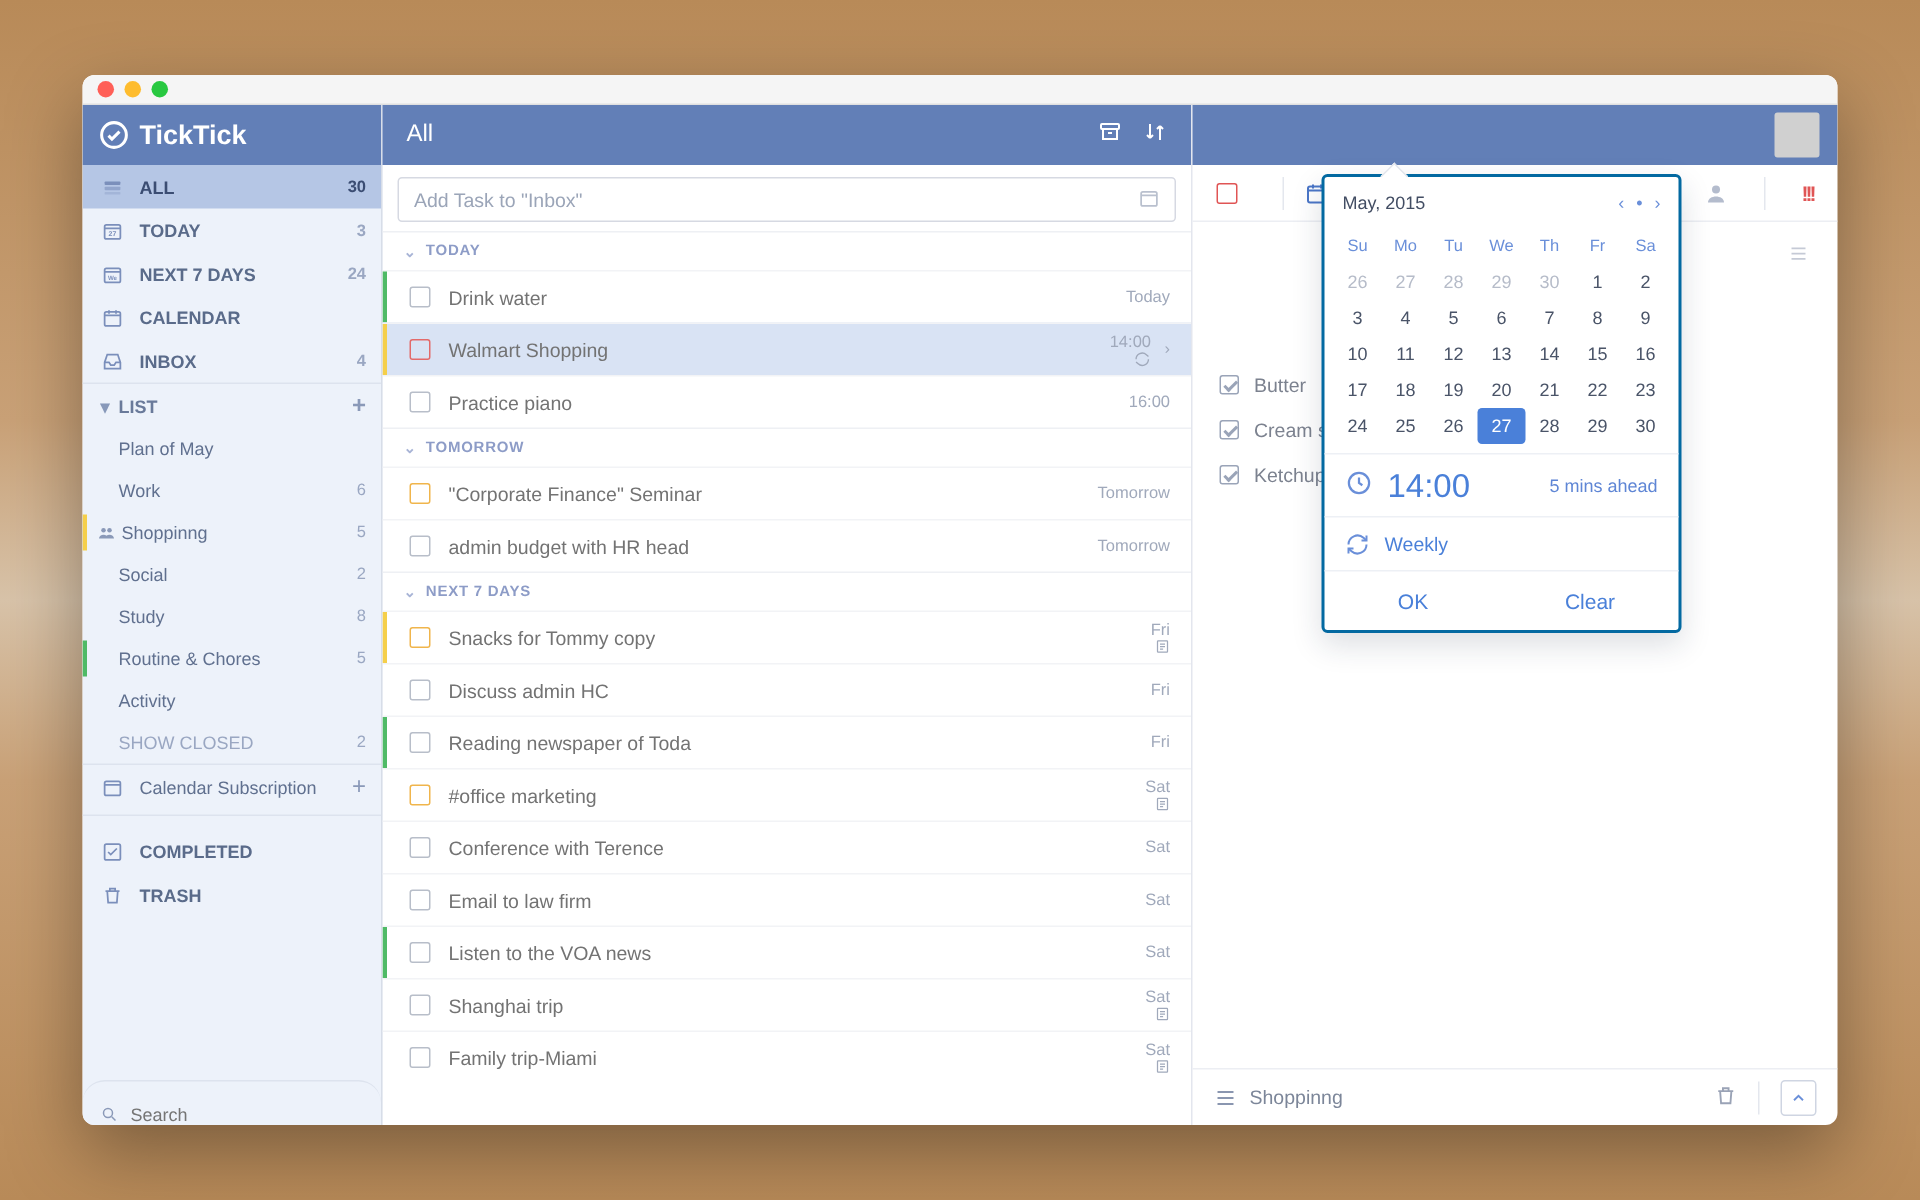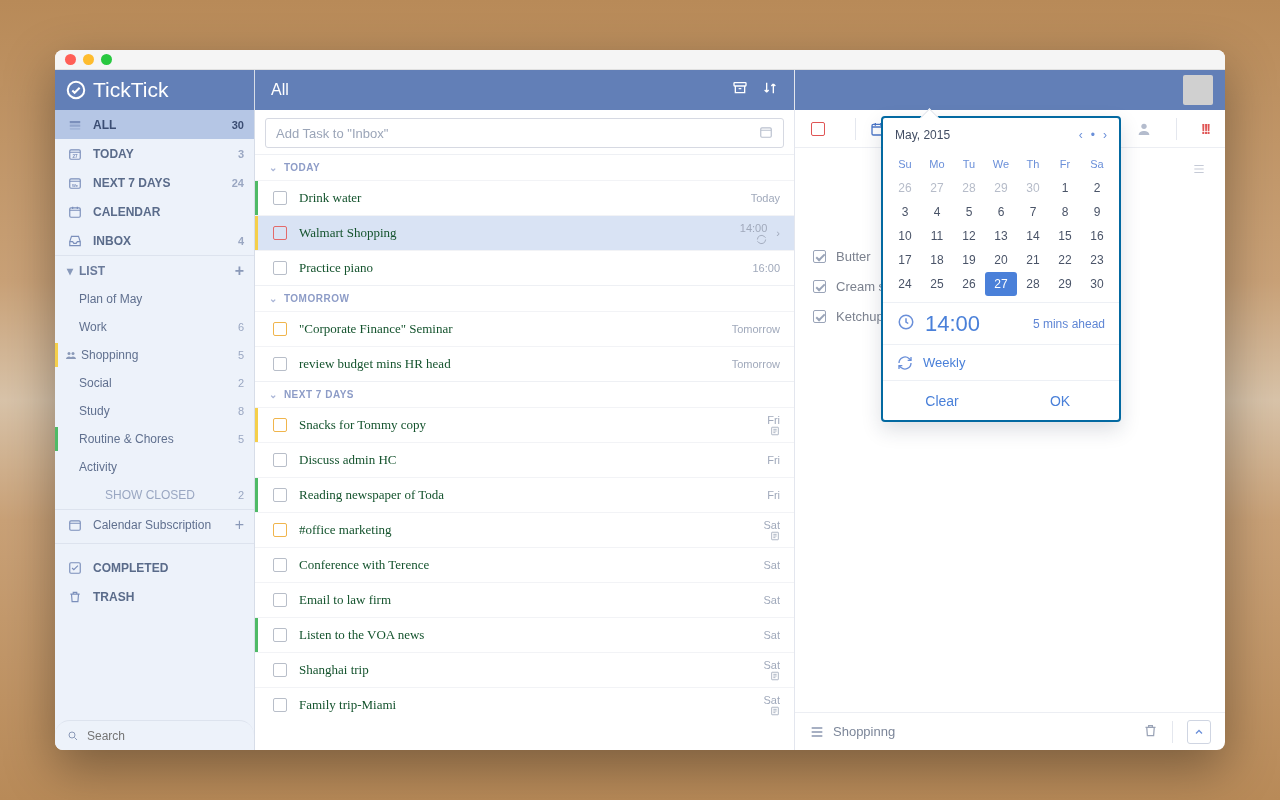--- a/index.html
+++ b/index.html
@@ -17,48 +17,48 @@
   }
   .titlebar {
     height: 20px; background: #f5f5f5; display: flex; align-items: center; padding: 0 10px;
     border-bottom: 1px solid #e0e0e0;
   }
   .tl-dot { width: 11px; height: 11px; border-radius: 50%; margin-right: 7px;}
   .tl-close { background:#ff5f57;} .tl-min{background:#febc2e;} .tl-max{background:#28c840;}
   .body { flex:1; display:flex; min-height:0;}
   
   .sidebar{ width: 200px; background:#edf2fa; border-right:1px solid #d7dde8; display:flex; flex-direction:column;}
-  .brand{ height:40px; background:#627fb7; color:#fff; display:flex; align-items:center; padding:0 10px; font-size:21px; font-weight:400;}
+  .brand{ height:40px; background:#627fb7; color:#fff; display:flex; align-items:center; padding:0 10px; font-size:18px; font-weight:700;}
   .brand svg{ margin-right:6px;}
   .sb-item{ height:29px; display:flex; align-items:center; padding:0 10px 0 12px; color:#3e5177; font-size:12px; cursor:pointer;}
   .sb-item .cnt{ margin-left:auto; color:#9aa7c2; font-size:11px;}
   .sb-item.main{ font-weight:600; color:#5a6b8a;}
   .sb-item.active{ background:#b5c6e5; color:#3b4d73;}
   .sb-item.active .cnt{ color:#3b4d73;}
   .sb-icon{ width:16px; height:16px; margin-right:10px; flex-shrink:0; display:flex; align-items:center; justify-content:center; color:#7b8fbb;}
   .sb-sect{ height:30px; display:flex; align-items:center; padding:0 10px 0 12px; color:#6a7a9a; font-size:12px; font-weight:600; border-top:1px solid #dde3ee;}
   .sb-sect .plus{ margin-left:auto; color:#8a99b8; font-size:16px;}
   .sb-sub{ height:28px; display:flex; align-items:center; padding:0 10px 0 24px; color:#60708f; font-size:12px; cursor:pointer; position:relative;}
   .sb-sub .cnt{ margin-left:auto; color:#9aa7c2; font-size:11px;}
   .sb-sub .bar{ position:absolute; left:0; top:2px; bottom:2px; width:3px;}
-  .sb-search{ height:30px; display:flex; align-items:center; padding:0 12px; color:#8a99b8; font-size:12px;border-radius:15px;}
+  .sb-search{ height:30px; display:flex; align-items:flex-end; padding:0 12px; color:#8a99b8; font-size:12px;border-radius:15px;}
   .sb-search input{ border:none; background:transparent; margin-left:8px; color:#60708f; outline:none; font-size:12px;}
   
   .middle{ width:540px; border-right:1px solid #e3e6ee; display:flex; flex-direction:column; min-height:0;}
   .mid-head{ height:40px; background:#627fb7; color:#fff; display:flex; align-items:center; padding:0 16px; font-size:16px;}
   .mid-head .icons{ margin-left:auto; display:flex; gap:14px;}
   .addtask{ margin:8px 10px 6px 10px; height:30px; border:1px solid #d6d9e2; border-radius:3px; display:flex; align-items:center; padding:0 10px; color:#9ba5b8; font-size:13px;}
   .addtask .cal{ margin-left:auto; color:#b9c0ce;}
   .tasklist{ flex:1; overflow-y:auto; min-height:0;}
   .section-hdr{ height:26px; display:flex; align-items:center; padding:0 14px; color:#8d9cc7; font-size:10px; font-weight:600; letter-spacing:.5px; border-top:1px solid #eef0f4;}
   .section-hdr .chev{ margin-right:6px; color:#a8b4d6;}
   .task{ height:35px; display:flex; align-items:center; padding:0 14px 0 18px; position:relative; border-top:1px solid #f2f3f6; cursor:pointer;}
   .task .bar{ position:absolute; left:0; top:0; bottom:0; width:3px;}
   .task .chk{ width:14px; height:14px; border:1.5px solid #b8bec9; border-radius:2px; margin-right:12px; flex-shrink:0;}
-  .task .ttl{ color:#14532d; font-size:13px;font-family:Liberation Serif, serif;}
+  .task .ttl{ color:#737373; font-size:13px;}
   .task .meta{ margin-left:auto; color:#a0a9bb; font-size:11px; display:flex; align-items:center; gap:5px;}
   .task.selected{ background:#d9e3f4;}
   .task.selected .chk{ border-color:#e36a6a;}
   
   .detail{ flex:1; display:flex; flex-direction:column; position:relative; min-height:0;}
   .det-head{ height:40px; background:#627fb7; display:flex; align-items:center; justify-content:flex-end; padding:0 12px;}
   .avatar{ width:30px; height:30px; background:#d0d0d0; border-radius:2px;}
   .det-bar{ height:38px; border-bottom:1px solid #eceef3; display:flex; align-items:center; padding:0 16px; color:#4b76c7; font-size:13px;}
   .det-bar .chk{ width:14px; height:14px; border:1.5px solid #e05555; border-radius:2px; margin-right:16px;}
   .det-bar .sep{ width:1px; height:22px; background:#e4e7ee; margin:0 14px;}
@@ -207,21 +207,21 @@
           </div>
           <div class="sb-sub">
             <span class="bar" style="background:#4fba66"></span>
             <span>Routine &amp; Chores</span>
             <span class="cnt">5</span>
           </div>
           <div class="sb-sub">
             <span>Activity</span>
             <span class="cnt"></span>
           </div>
-          <div class="sb-sub" style="color: rgb(154, 167, 194); font-weight: 500; margin-left: 26px;">
+          <div class="sb-sub" style="color: rgb(154, 167, 194); font-weight: 500;">
             <span>SHOW CLOSED</span>
             <span class="cnt">2</span>
           </div>
         </div>
       <div class="sb-sect" style="border-top:1px solid #dde3ee; font-weight:400; color:#60708f;">
         <span class="sb-icon">
           <svg width="14" height="14" viewBox="0 0 24 24" fill="none" stroke="currentColor" stroke-width="2">
               <rect x="3" y="5" width="18" height="16" rx="2"></rect>
               <path d="M3 9h18"></path>
             </svg>
@@ -334,21 +334,21 @@
             <span class="ttl">"Corporate Finance" Seminar</span>
             <span class="meta">
               <span style="display:flex;flex-direction:column;align-items:flex-end;line-height:12px;">
                 <span>Tomorrow</span>
                 <span style="display:flex;gap:3px;"></span>
               </span>
             </span>
           </div>
           <div class="task">
             <span class="chk" style="border-color:#b8bec9"></span>
-            <span class="ttl">review budget mins HR head</span>
+            <span class="ttl">admin budget with HR head</span>
             <span class="meta">
               <span style="display:flex;flex-direction:column;align-items:flex-end;line-height:12px;">
                 <span>Tomorrow</span>
                 <span style="display:flex;gap:3px;"></span>
               </span>
             </span>
           </div>
           <div class="section-hdr">
             <span class="chev">⌄</span>
             <span>NEXT 7 DAYS</span>
@@ -618,22 +618,22 @@
         </div>
         <div class="repeat-row">
           <svg width="16" height="16" viewBox="0 0 24 24" fill="none" stroke="#6a8fd9" stroke-width="2">
               <path d="M3 12a9 9 0 0 1 15-6.7L21 8M21 12a9 9 0 0 1-15 6.7L3 16"></path>
               <path d="M21 3v5h-5M3 21v-5h5"></path>
             </svg>
           <span>Weekly</span>
         </div>
         <div class="pop-actions">
           <div>
+              <span>OK</span>
+            </div>
+          <div>
               <span>Clear</span>
-            </div>
-          <div>
-              <span>OK</span>
             </div>
         </div>
       </div>
     </div>
   </div>
 </div>
 
 </body></html>

